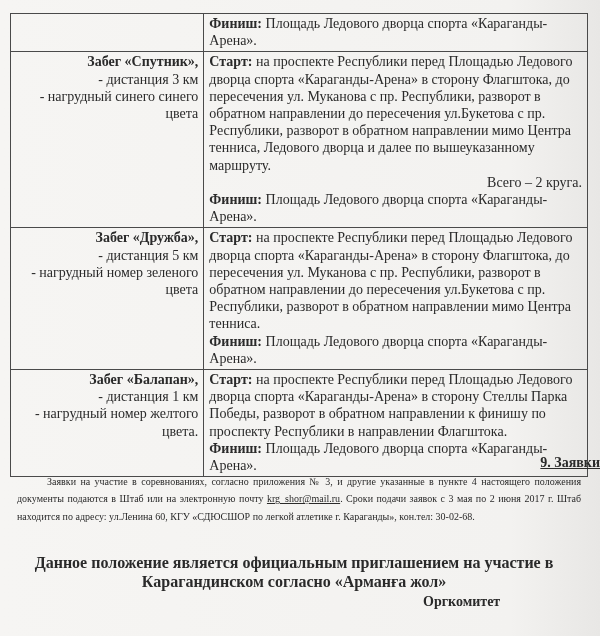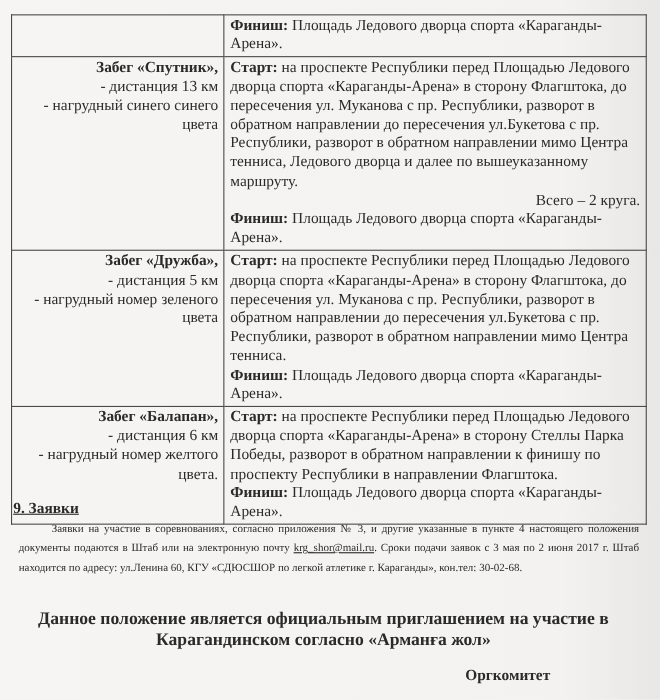--- a/index.html
+++ b/index.html
@@ -6,46 +6,46 @@
   body{width:600px;height:636px;background:#f4f3f1;font-family:"Liberation Serif",serif;color:#2a2a2a;position:relative;overflow:hidden;}
   .page{position:absolute;left:0;top:0;width:600px;height:636px;
     background:linear-gradient(90deg,#f6f5f3 0%,#f3f2f0 85%,#e8e7e5 100%);}
   table.routes{position:absolute;left:10px;top:13px;width:578px;border-collapse:collapse;font-size:14px;line-height:17.2px;}
   table.routes td{border:1.3px solid #4a4a4a;vertical-align:top;padding:1px 5px 2px 5px;}
   td.col-left{width:182px;}
   td.col-right{width:372px;margin-top:29px;}
   .b{font-weight:bold;}
   .line{display:block;text-align:right;}
   .section{position:absolute;left:0;top:455px;width:600px;}
-  .sec-title{text-align:left;font-weight:bold;text-decoration:underline;font-size:14px;margin:0 0 1px 0;padding-left:12px;}
+  .sec-title{text-align:right;font-weight:bold;text-decoration:underline;font-size:14px;margin:0 0 1px 0;padding-left:12px;}
   .sec-body{position:absolute;left:17px;top:18px;width:564px;font-size:10px;line-height:17.3px;text-align:justify;}
   .sec-body p{margin:0;text-indent:30px;}
   .email{text-decoration:underline;}
   .invite{position:absolute;left:0;top:553px;width:588px;text-align:center;font-weight:bold;font-size:16px;line-height:19px;}
-  .sign{position:absolute;left:423px;top:607px;font-weight:bold;font-size:14px;}
+  .sign{position:absolute;left:423px;top:594px;font-weight:bold;font-size:14px;}
 </style>
 </head>
 <body>
 
 <div class="page">
 
   <table class="routes">
     <tbody>
       <tr style="height:32px">
         <td class="col-left"></td>
         <td class="col-right">
           <span class="b">Финиш:</span>
           <span>Площадь Ледового дворца спорта «Караганды-Арена».</span>
         </td>
       </tr>
 
       <tr>
         <td class="col-left">
           <span class="line b">Забег «Спутник»,</span>
-          <span class="line">- дистанция 13 км</span>
+          <span class="line">- дистанция 3 км</span>
           <span class="line">- нагрудный синего синего цвета</span>
         </td>
         <td class="col-right">
           <span class="b">Старт:</span>
           <span>на проспекте Республики перед Площадью Ледового дворца спорта «Караганды-Арена» в сторону Флагштока, до пересечения ул. Муканова с пр. Республики, разворот в обратном направлении до пересечения ул.Букетова с пр. Республики, разворот в обратном направлении мимо Центра тенниса, Ледового дворца и далее по вышеуказанному маршруту.</span>
           <span class="line">Всего – 2 круга.</span>
           <span class="b">Финиш:</span>
           <span>Площадь Ледового дворца спорта «Караганды-Арена».</span>
         </td>
       </tr>
@@ -61,21 +61,21 @@
           <span>на проспекте Республики перед Площадью Ледового дворца спорта «Караганды-Арена» в сторону Флагштока, до пересечения ул. Муканова с пр. Республики, разворот в обратном направлении до пересечения ул.Букетова с пр. Республики, разворот в обратном направлении мимо Центра тенниса.</span>
           <br>
           <span class="b">Финиш:</span>
           <span>Площадь Ледового дворца спорта «Караганды-Арена».</span>
         </td>
       </tr>
 
       <tr>
         <td class="col-left">
           <span class="line b">Забег «Балапан»,</span>
-          <span class="line">- дистанция 6 км</span>
+          <span class="line">- дистанция 1 км</span>
           <span class="line">- нагрудный номер желтого цвета.</span>
         </td>
         <td class="col-right">
           <span class="b">Старт:</span>
           <span>на проспекте Республики перед Площадью Ледового дворца спорта «Караганды-Арена» в сторону Стеллы Парка Победы, разворот в обратном направлении к финишу  по проспекту Республики в направлении Флагштока.</span>
           <br>
           <span class="b">Финиш:</span>
           <span>Площадь Ледового дворца спорта «Караганды-Арена».</span>
         </td>
       </tr>

